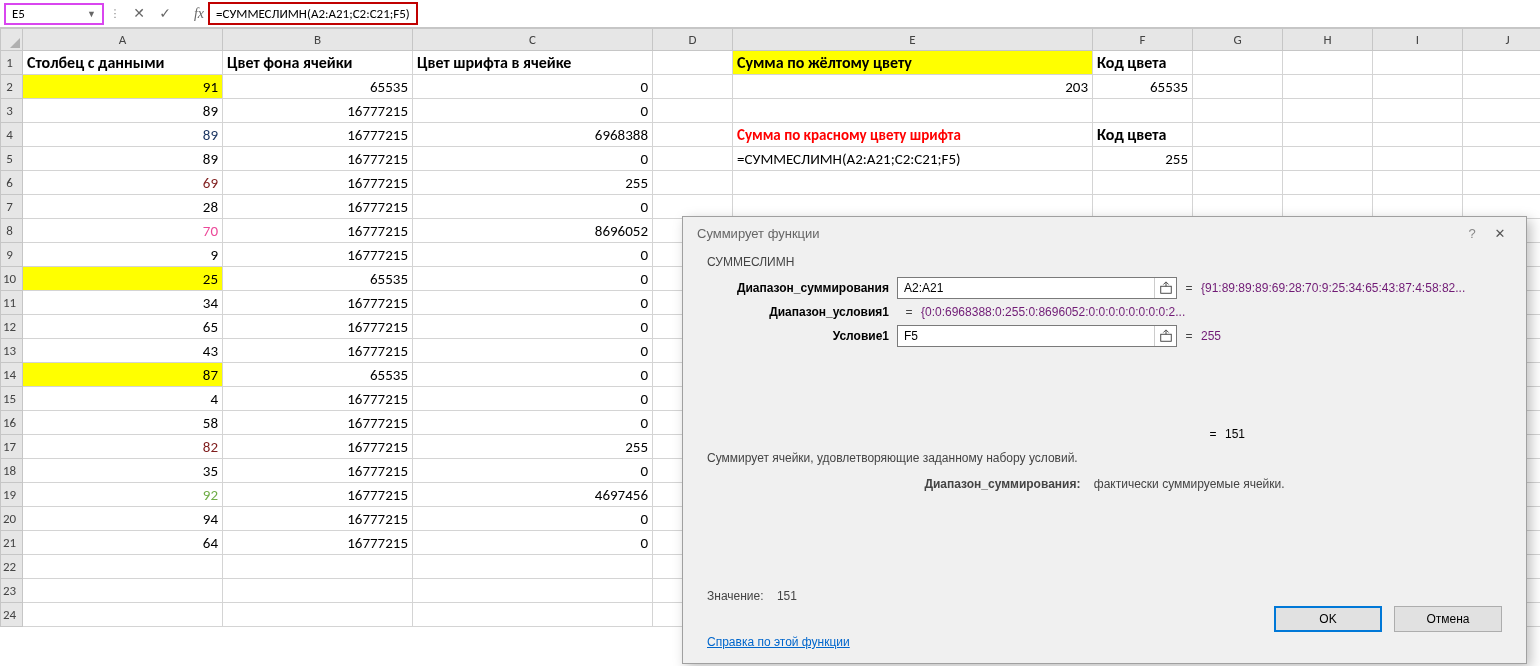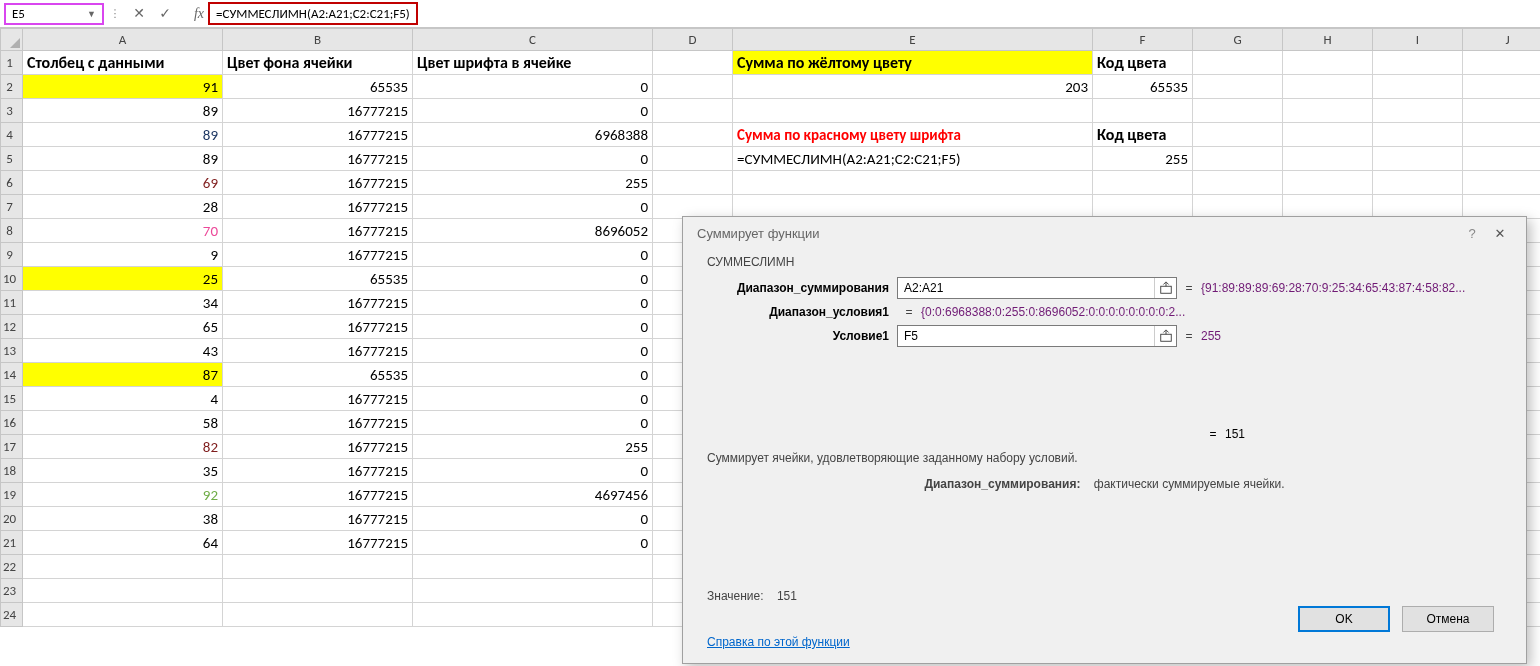--- a/index.html
+++ b/index.html
@@ -47,25 +47,25 @@
   .arg-inp-wrap { display:flex; align-items:center; width: 280px; border:1px solid #7a7a7a; background:#fff; height:22px;}
   .arg-inp { flex:1; border:none; outline:none; padding:0 6px; font-size:12px; height:20px; background:#fff;}
   .arg-pick { width: 22px; height:20px; border-left:1px solid #ccc; display:flex; align-items:center; justify-content:center; cursor:pointer; font-size:11px;}
   .arg-eq { width: 24px; text-align:center; color:#444;}
   .arg-res { flex:1; color:#701a75; font-size:12px; overflow:hidden; white-space:nowrap; text-overflow: ellipsis;}
   .result-line { margin: 80px 0 10px 0; display:flex; align-items:center;}
   .result-eq { margin-left: 494px; width:24px; text-align:center;}
   .desc-block { margin-top: 6px; color:#444; font-size:12px;}
   .desc-line { margin: 12px 0; text-align:center;}
   .desc-bold { font-weight: bold;}
-  .dlg-footer { position:absolute; bottom: 14px; left: 24px; right: 32px; display:flex; align-items:center; justify-content: space-between;}
+  .dlg-footer { position:absolute; bottom: 14px; left: 24px; right: 24px; display:flex; align-items:center; justify-content: space-between;}
   .dlg-value { color:#444;}
   .dlg-link { color: #0066cc; text-decoration: underline; cursor:pointer; margin-top: 26px;}
   .dlg-btns { display:flex; gap:12px;}
-  .dlg-btn { width: 92px; height: 26px; border:1px solid #adadad; background:#e1e1e1; cursor:pointer; font-size:12px; display:flex; align-items:center; justify-content:center;}
+  .dlg-btn { width: 108px; height: 26px; border:1px solid #adadad; background:#e1e1e1; cursor:pointer; font-size:12px; display:flex; align-items:center; justify-content:center;}
   .dlg-btn.primary { border:2px solid #0078d7; background:#e1e1e1;}
   .dlg-footer-col { display:flex; flex-direction:column; align-items:flex-start; gap:6px;}
   
   .pick-icon svg { width:14px; height:14px;}
 </style>
 </head>
 <body>
 
 <div class="formula-bar">
   <div class="name-box">
@@ -360,21 +360,21 @@
           <td class=""></td>
           <td class=""></td>
           <td class=""></td>
           <td class=""></td>
           <td class=""></td>
           <td class=""></td>
           <td class=""></td>
         </tr>
         <tr>
           <td class="rowhdr">20</td>
-          <td class="">38</td>
+          <td class="">94</td>
           <td class="">16777215</td>
           <td class="">0</td>
           <td class=""></td>
           <td class=""></td>
           <td class=""></td>
           <td class=""></td>
           <td class=""></td>
           <td class=""></td>
           <td class=""></td>
         </tr>

